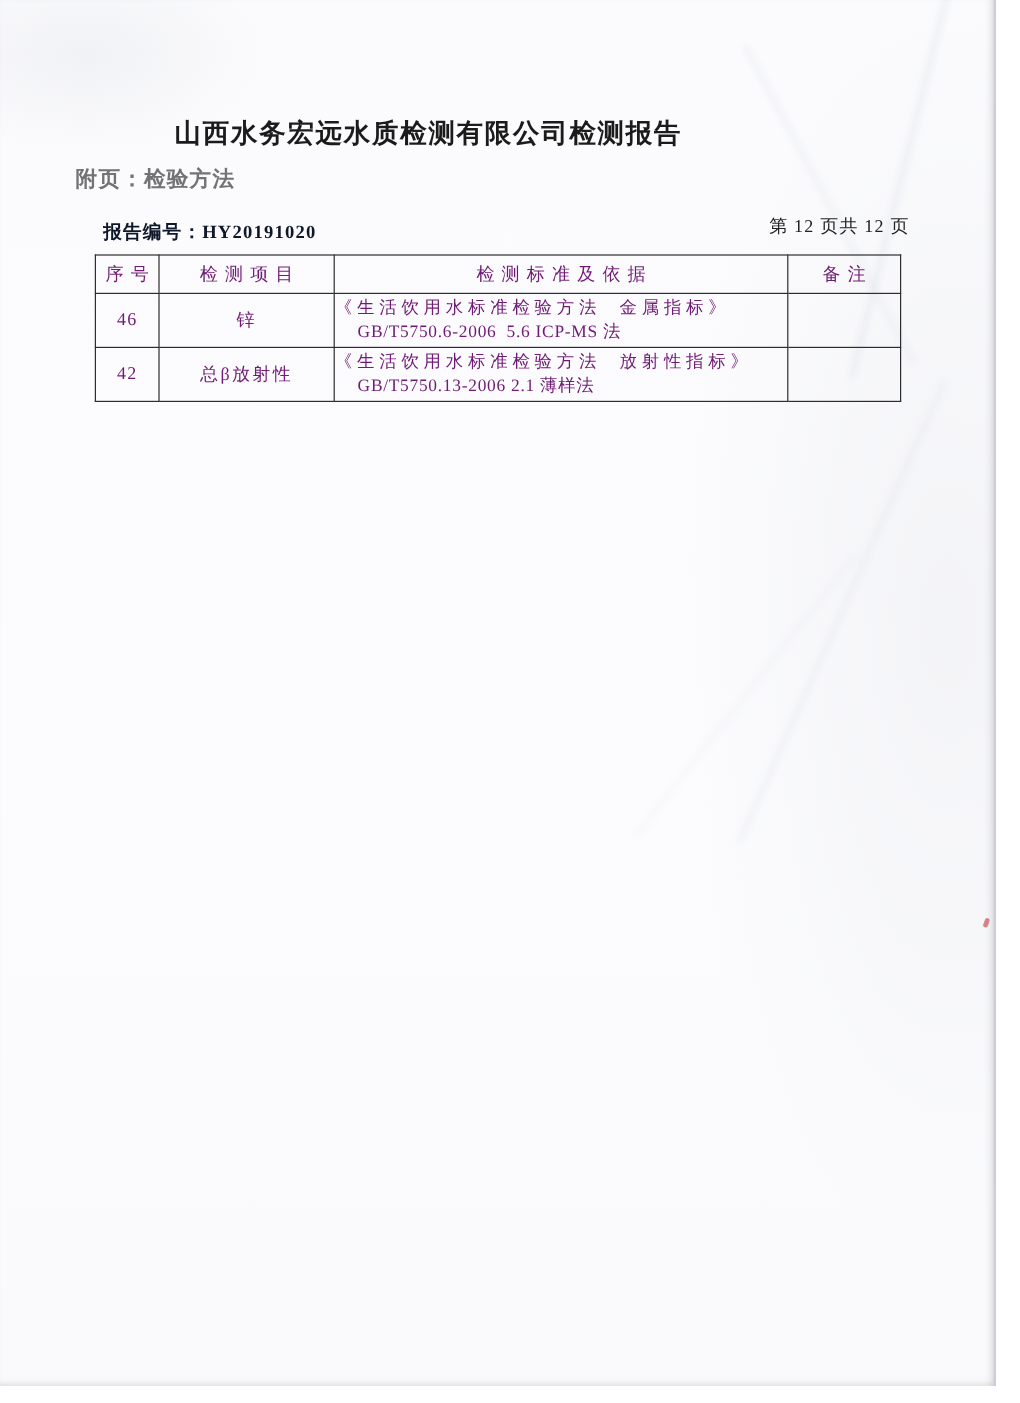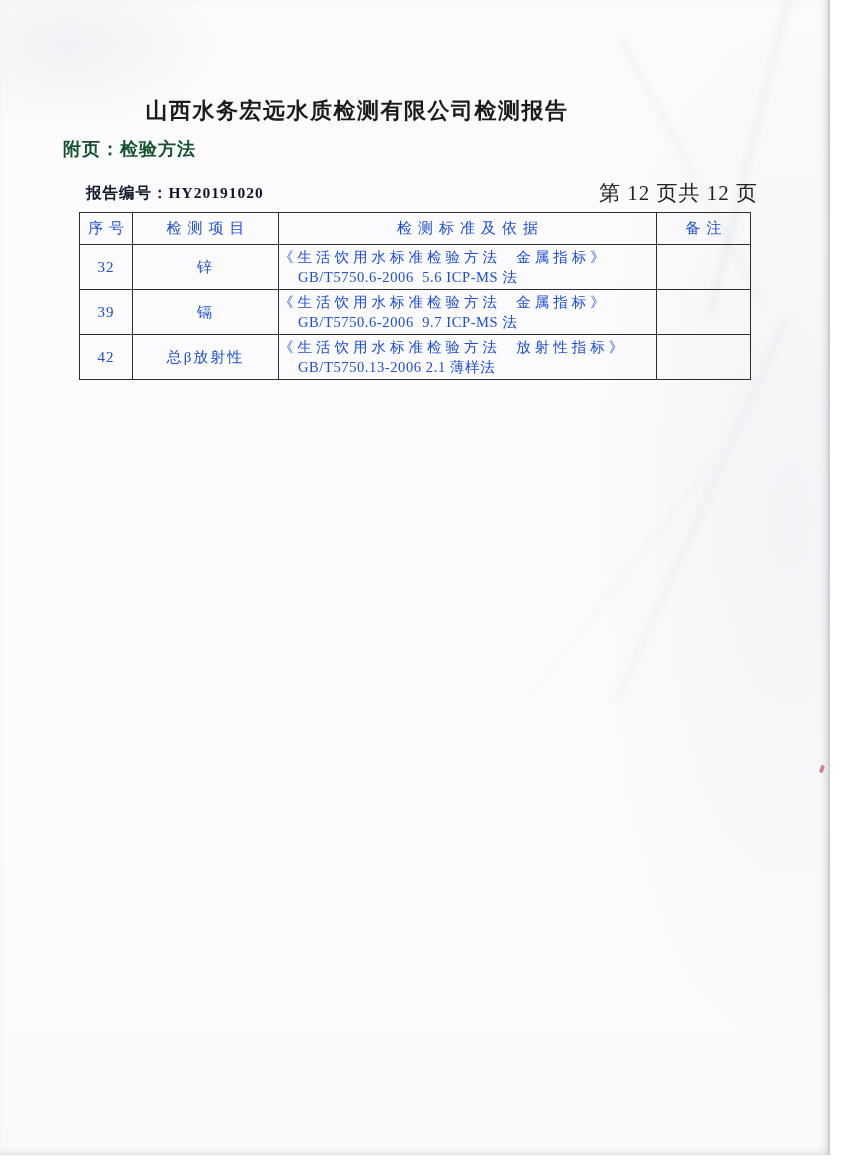--- a/index.html
+++ b/index.html
@@ -63,52 +63,52 @@
     letter-spacing: 1.5px;
     color: #1b1b1b;
   }
   .doc-subtitle {
     position: absolute;
     left: 63px; top: 137px;
     font-family: Liberation Serif, serif;
     font-weight: 700;
     font-size: 18px;
     letter-spacing: 1px;
-    color: #14532d;
+    color: #737373;
   }
   .meta-report {
     position: absolute;
     left: 86px; top: 183px;
     font-size: 15.5px;
     font-weight: 600;
     letter-spacing: 1px;
     color: #0f172a;
   }
   .meta-page {
     position: absolute;
     left: 560px; top: 179px;
     width: 198px;
     text-align: right;
-    font-size: 21px;
+    font-size: 15px;
     letter-spacing: 1px;
     color: #222;
   }
 
   
   .tbl-wrap {
     position: absolute;
     left: 79px; top: 212px;
     width: 671px;
   }
   table.methods {
     width: 671px;
     border-collapse: collapse;
     table-layout: fixed;
     font-size: 15px;
-    color: #1d4ed8;
+    color: #701a75;
   }
   table.methods th, table.methods td {
     border: 1.6px solid #2d2d2d;
     padding: 0;
     vertical-align: middle;
   }
   table.methods th {
     height: 31px;
     font-weight: 500;
     letter-spacing: 6px;
@@ -166,34 +166,25 @@
       <thead>
         <tr>
             <th>序号</th>
             <th>检测项目</th>
             <th>检测标准及依据</th>
             <th>备注</th>
           </tr>
       </thead>
       <tbody>
           <tr>
-            <td class="c-no">32</td>
+            <td class="c-no">46</td>
             <td class="c-item">锌</td>
             <td class="c-standard">
               <span class="std-line1">《生活饮用水标准检验方法  金属指标》</span>
               <span class="std-line2">GB/T5750.6-2006  5.6 ICP-MS 法</span>
-            </td>
-            <td class="c-remark"></td>
-          </tr>
-          <tr>
-            <td class="c-no">39</td>
-            <td class="c-item">镉</td>
-            <td class="c-standard">
-              <span class="std-line1">《生活饮用水标准检验方法  金属指标》</span>
-              <span class="std-line2">GB/T5750.6-2006  9.7 ICP-MS 法</span>
             </td>
             <td class="c-remark"></td>
           </tr>
           <tr>
             <td class="c-no">42</td>
             <td class="c-item">总β放射性</td>
             <td class="c-standard">
               <span class="std-line1">《生活饮用水标准检验方法  放射性指标》</span>
               <span class="std-line2">GB/T5750.13-2006 2.1 薄样法</span>
             </td>

